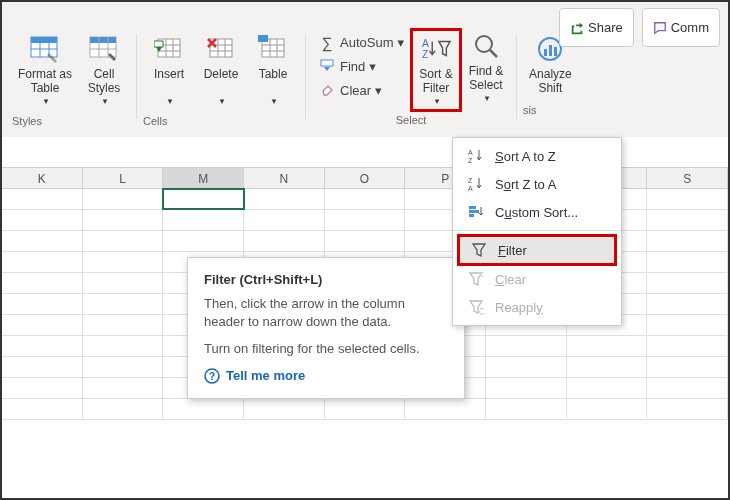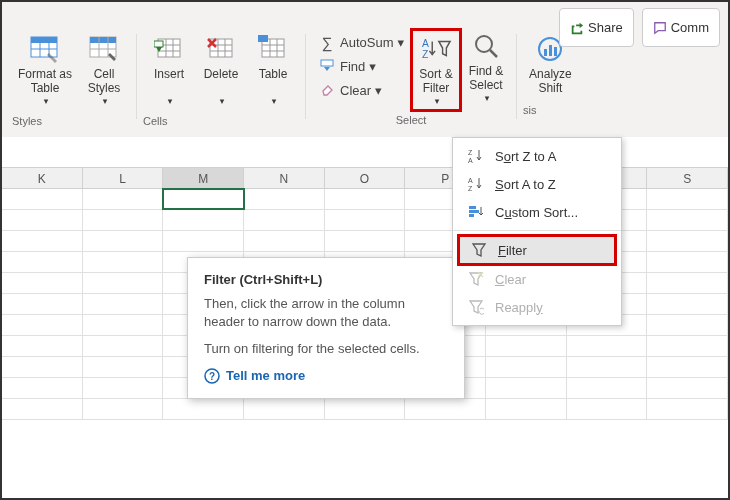--- a/index.html
+++ b/index.html
@@ -364,36 +364,36 @@
         <div class="cell"></div>
         <div class="cell"></div>
       </div>
     </div>
 </div>
 
 <div class="dropdown">
   <div class="dd-item">
     <span class="icon">
       <svg width="16" height="16" viewBox="0 0 16 16">
+          <text x="0" y="7" font-size="7" fill="#555">A</text>
+          <text x="0" y="15" font-size="7" fill="#555">Z</text>
+          <path d="M11 2v10m-2-3l2 3 2-3" stroke="#555" fill="none"></path>
+        </svg>
+    </span>
+    <span><span class="u">S</span><span>ort A to Z</span></span>
+  </div>
+  <div class="dd-item">
+    <span class="icon">
+      <svg width="16" height="16" viewBox="0 0 16 16">
           <text x="0" y="7" font-size="7" fill="#555">Z</text>
           <text x="0" y="15" font-size="7" fill="#555">A</text>
           <path d="M11 2v10m-2-3l2 3 2-3" stroke="#555" fill="none"></path>
         </svg>
     </span>
     <span>S<span class="u">o</span>rt Z to A</span>
-  </div>
-  <div class="dd-item">
-    <span class="icon">
-      <svg width="16" height="16" viewBox="0 0 16 16">
-          <text x="0" y="7" font-size="7" fill="#555">A</text>
-          <text x="0" y="15" font-size="7" fill="#555">Z</text>
-          <path d="M11 2v10m-2-3l2 3 2-3" stroke="#555" fill="none"></path>
-        </svg>
-    </span>
-    <span><span class="u">S</span><span>ort A to Z</span></span>
   </div>
   <div class="dd-item">
     <span class="icon">
       <svg width="16" height="16" viewBox="0 0 16 16">
           <rect x="1" y="2" width="7" height="3" fill="#4a90d9"></rect>
           <rect x="1" y="6" width="10" height="3" fill="#4a90d9"></rect>
           <rect x="1" y="10" width="5" height="3" fill="#4a90d9"></rect>
           <path d="M13 3v8m-2-2l2 2 2-2" stroke="#555" fill="none"></path>
         </svg>
     </span>

